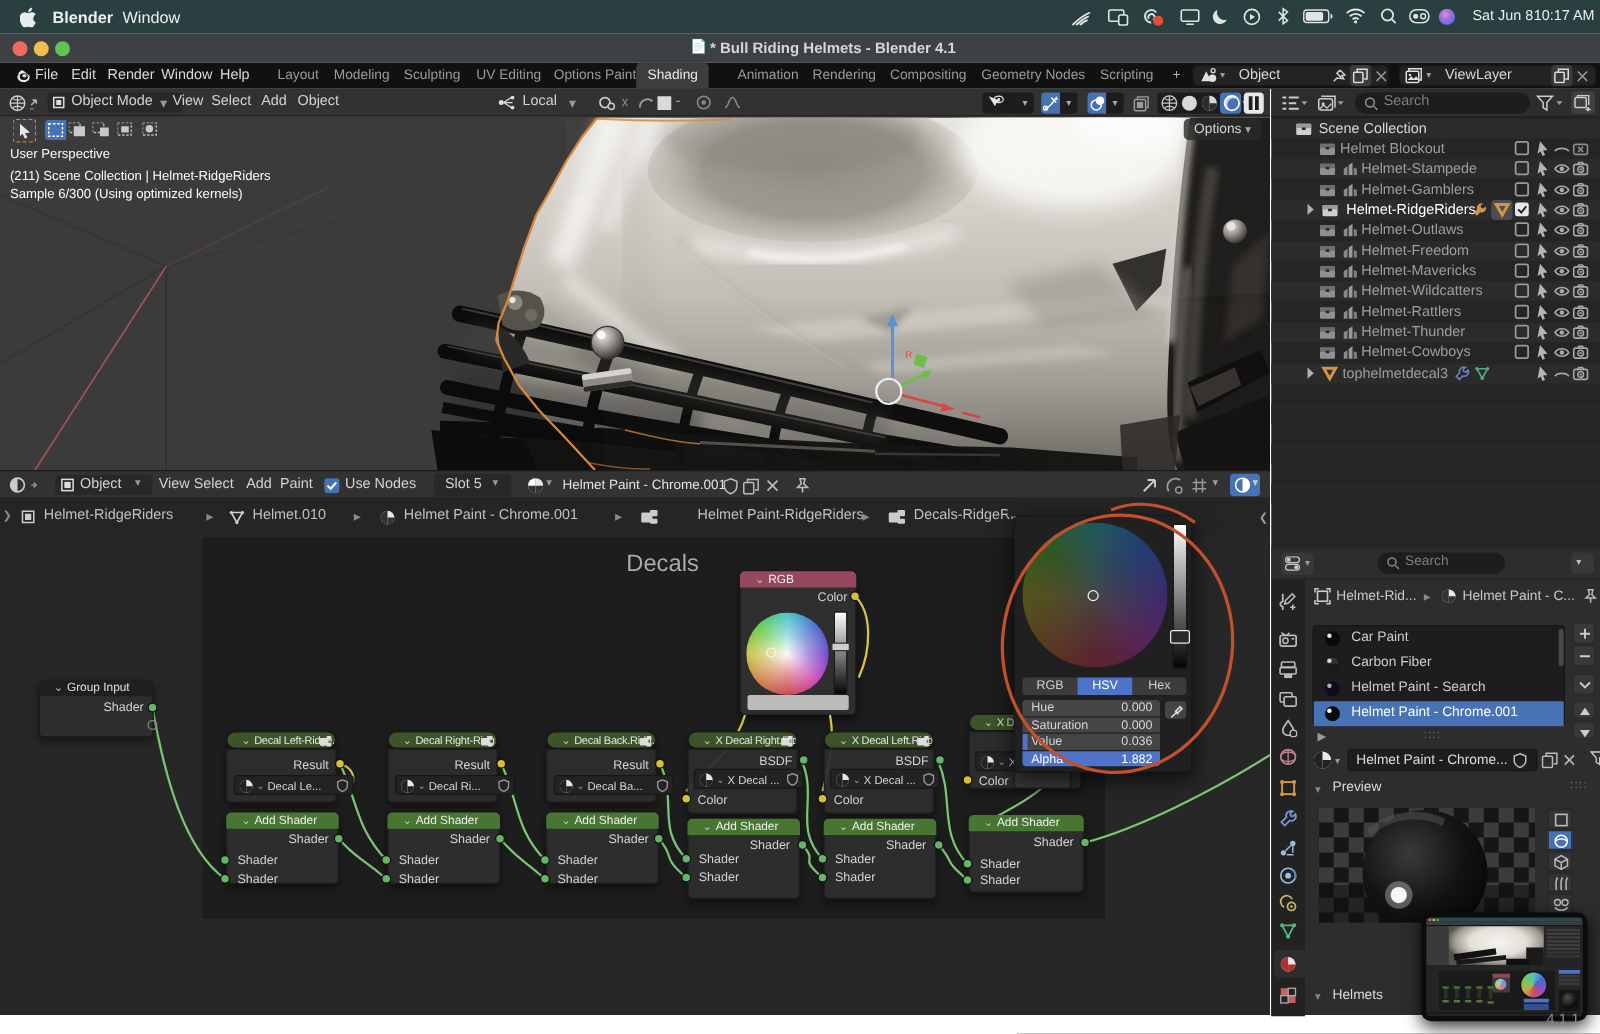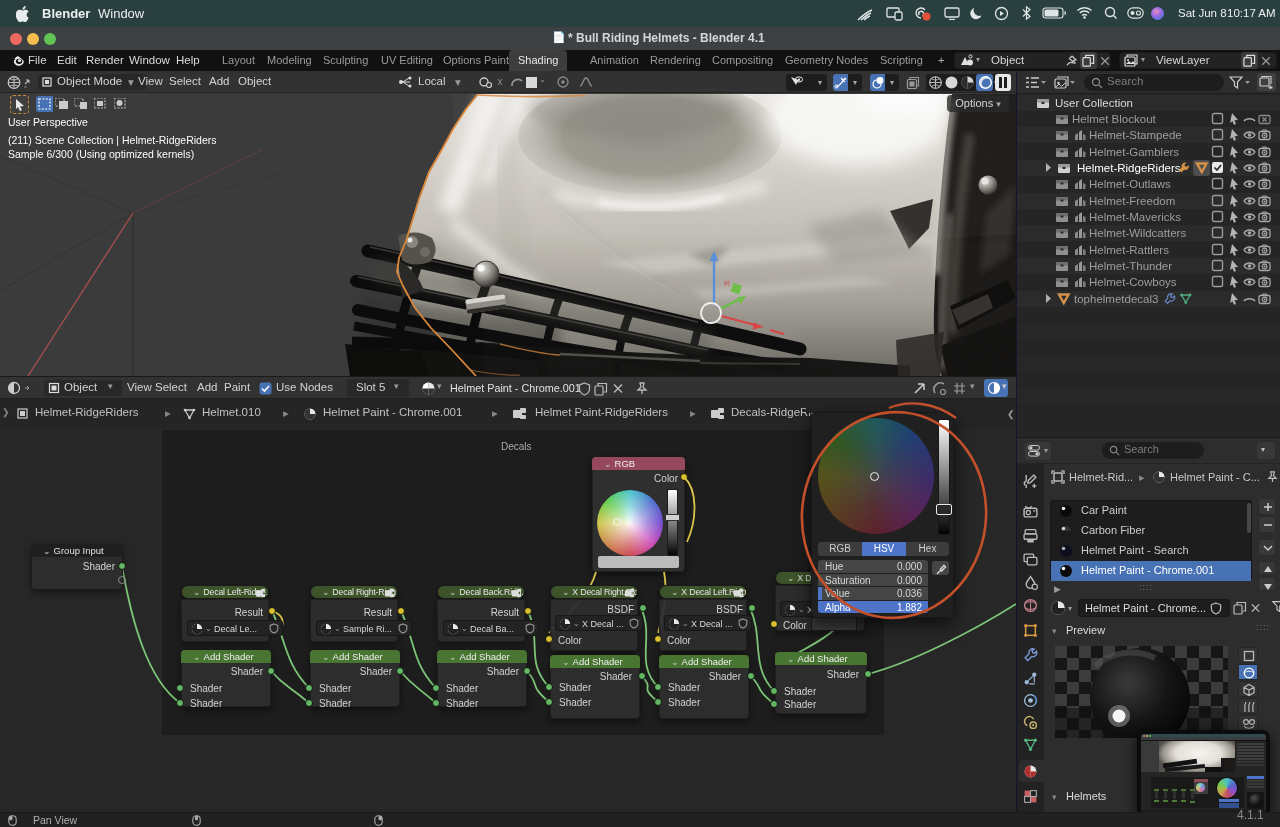--- a/index.html
+++ b/index.html
@@ -1,18 +1,18 @@
 <!DOCTYPE html>
 <html><head>
 <meta charset="utf-8">
 <style>
 * { margin:0; padding:0; box-sizing:border-box; }
 html,body { width:1280px; height:827px; background:#000; overflow:hidden; }
 body { font-family:"Liberation Sans", sans-serif; }
-#root { position:absolute; top:0; left:0; width:1280px; height:827px; background:#0f172a; }
+#root { position:absolute; top:0; left:0; width:1280px; height:827px; background:#ffffff; }
 .abs { position:absolute; }
 
 #macbar { position:absolute; top:0; left:0; width:1280px; height:27px; background:#2a3f3f; color:#eceff0; font-size:13px; }
 #macbar .mi { position:absolute; top:6px; }
 
 #titlebar { position:absolute; top:27px; left:0; width:1280px; height:23px; background:#3e4143; color:#d5d6d7; font-size:12px; font-weight:bold; }
 .tl { position:absolute; top:6px; width:12px; height:12px; border-radius:50%; }
 
 #topbar { position:absolute; top:50px; left:0; width:1280px; height:21px; background:#111111; color:#c3c3c3; font-size:11.5px; }
 #topbar .m { position:absolute; top:4px; }
@@ -549,21 +549,21 @@
           </g>
       </defs>
     </svg>
     <div id="outrows" class="abs" style="left:0; top:24px; width:263px; height:342px;">
       <div class="orow" style="top:0px; background:#2b2b2b;">
           <svg class="abs" style="left:19px; top:1px;" width="14" height="15" viewBox="0 0 14 15">
             <rect x="1" y="3" width="12" height="9" rx="1" fill="#d0d0d0"></rect>
             <rect x="1" y="3" width="12" height="3.5" fill="#9a9a9a"></rect>
             <rect x="5.5" y="6" width="3" height="2" fill="#2a2a2a"></rect>
           </svg>
-          <span class="txt" style="left:38px; top:2px; color:#dadada;">User Collection</span>
+          <span class="txt" style="left:38px; top:2px; color:#dadada;">Scene Collection</span>
         </div>
       <div class="orow" style="top:16px;">
           <svg class="abs ic" style="left:38px;">
             <use href="#icol"></use>
           </svg>
           <span class="txt on" style="left:55px;">Helmet Blockout</span>
           <svg class="abs ic" style="left:194px;">
             <use href="#ichk"></use>
           </svg>
           <svg class="abs ic" style="left:211px;">
@@ -913,34 +913,34 @@
           <path d="M7 1.5a5.5 5.5 0 0 0 0 11z" fill="#333"></path>
           <path d="M7 7h5.5a5.5 5.5 0 0 1-5.5 5.5z" fill="#333"></path>
         </svg>
       <span class="txt" style="left:323px; top:7px;">Helmet Paint - Chrome.001</span>
       <span class="txt" style="left:492px; top:7px; color:#888;">▸</span>
       <svg class="abs" style="left:512px; top:8px;" width="15" height="13" viewBox="0 0 15 13">
           <rect x="1" y="3" width="9" height="8" rx="1" fill="#ccc"></rect>
           <rect x="8" y="1" width="6" height="5" rx="1" fill="#ccc"></rect>
           <rect x="8" y="8" width="6" height="4" rx="1" fill="#ccc"></rect>
         </svg>
-      <span class="txt" style="left:535px; top:7px;">Helmet Paint-RidgeRiders</span>
+      <span class="txt" style="left:558px; top:7px;">Helmet Paint-RidgeRiders</span>
       <span class="txt" style="left:690px; top:7px; color:#888;">▸</span>
       <svg class="abs" style="left:710px; top:8px;" width="15" height="13" viewBox="0 0 15 13">
           <rect x="1" y="3" width="9" height="8" rx="1" fill="#ccc"></rect>
           <rect x="8" y="1" width="6" height="5" rx="1" fill="#ccc"></rect>
           <rect x="8" y="8" width="6" height="4" rx="1" fill="#ccc"></rect>
         </svg>
       <span class="txt" style="left:731px; top:7px;">Decals-RidgeRiders</span>
     </div>
     <span class="txt" style="left:1007px; top:33px; color:#9a9a9a; font-size:9px;">❮</span>
 
     <div class="abs" style="left:0; top:52px; width:1016px; height:384px;">
       <div class="abs" style="left:162px; top:2px; width:722px; height:305px; background:#1d1d1d;"></div>
-      <span class="txt" style="left:501px; top:13px; color:#ababab; font-size:10px;">Decals</span>
+      <span class="txt" style="left:501px; top:13px; color:#ababab; font-size:19px;">Decals</span>
 
       <div class="abs" style="left:592px; top:29px; width:93px; height:115px; background:rgba(48,48,48,0.97); border:1px solid #202020; border-radius:4px; box-shadow:0 3px 8px #0008;"></div>
       <div class="abs" style="left:592px; top:29px; width:93px; height:13px; background:#96495c; border-radius:4px 4px 0 0; color:#f0f0f0; font-size:9.5px; line-height:13px; padding-left:12px;"><span class="pch">⌄</span>RGB</div>
       <span class="nlabel" style="left:592px; top:45px; width:86px; text-align:right;">Color</span>
       <span class="sock sy" style="left:680px; top:45px;"></span>
       <div class="abs" style="left:597px; top:62px; width:66px; height:66px; border-radius:50%;
         background:radial-gradient(circle at 50% 50%, rgba(255,255,255,0.95) 0%, rgba(255,255,255,0.45) 35%, rgba(255,255,255,0) 75%),
         conic-gradient(from 0deg, #3fc1c9, #3f6ac9 12%, #6a3fc9 25%, #c93fb4 37%, #c93f49 50%, #c9773f 62%, #c9c13f 75%, #59c93f 87%, #3fc1c9);"></div>
       <div class="abs" style="left:613px; top:90px; width:8px; height:8px; border:1.4px solid #f5f5f5; border-radius:50%;"></div>
       <div class="abs" style="left:667px; top:61px; width:11px; height:67px; background:linear-gradient(#ffffff, #050505); border:1px solid #1a1a1a; border-radius:2px;"></div>
@@ -1002,21 +1002,21 @@
       <div class="nbody" style="left:310px; top:171px; width:88px; height:43px;"></div>
       <span class="nlabel" style="left:310px; top:179px; width:82px; text-align:right;">Result</span>
       <span class="sock sy" style="left:397px; top:179px;"></span>
       <div class="matrow" style="left:316px; top:192px; width:96px;">
             <svg class="msph" width="12" height="12" viewBox="0 0 14 14">
               <circle cx="7" cy="7" r="6" fill="#e8e8e8"></circle>
               <path d="M7 1a6 6 0 0 0 0 12z" fill="#222"></path>
               <path d="M7 7h6a6 6 0 0 1-6 6z" fill="#222"></path>
             </svg>
             <span class="mch">⌄</span>
-            <span class="mtx">Sample Ri...</span>
+            <span class="mtx">Decal Ri...</span>
             <svg class="mshield" width="10" height="11" viewBox="0 0 13 14">
               <path d="M6.5 1l5 2v4c0 3-2.5 5-5 6c-2.5-1-5-3-5-6V3z" fill="none" stroke="#999" stroke-width="1.4"></path>
             </svg>
           </div>
       <div class="asnode" style="left:310px; top:222px; width:90px; height:57px;"></div>
       <div class="ashdr" style="left:310px; top:222px; width:90px;"><span class="pch">⌄</span>Add Shader</div>
       <span class="nlabel" style="left:310px; top:238px; width:82px; text-align:right;">Shader</span>
       <span class="sock sg" style="left:396px; top:239px;"></span>
       <span class="nlabel" style="left:319px; top:255px;">Shader</span>
       <span class="sock sg" style="left:305px; top:256px;"></span>
@@ -1426,35 +1426,20 @@
       <div class="abs" style="left:105px; top:40px; width:20px; height:37px; background:#262626;"></div>
       <div class="abs" style="left:106px; top:42px; width:17px; height:3px; background:#4d74c9;"></div>
       <div class="abs" style="left:106px; top:46px; width:17px; height:2px; background:#3a3a3a; box-shadow:0 3px 0 #3a3a3a, 0 6px 0 #3a3a3a;"></div>
       <div class="abs" style="left:106px; top:58px; width:17px; height:17px; background:#151515;"></div>
       <div class="abs" style="left:108px; top:60px; width:13px; height:13px; border-radius:50%; background:radial-gradient(circle at 38% 32%, #4e4e4e, #090909 70%);"></div>
       <div class="abs" style="left:0; top:75.5px; width:125px; height:1.5px; background:#161616;"></div>
     </div>
   </div>
   <span class="txt" style="left:1237px; top:808px; color:#8a8a8a; font-size:12px; z-index:5;">4.1.1</span>
 
-  <div id="statusbar" class="abs" style="left:0; top:812px; width:1280px; height:15px; background:#212121; border-top:1px solid #1a1a1a; color:#b0b0b0; font-size:10.5px;">
-    <svg class="abs" style="left:8px; top:2px;" width="9" height="11" viewBox="0 0 9 11">
-        <rect x="0.8" y="0.8" width="7.4" height="9.4" rx="3.5" fill="none" stroke="#aaa" stroke-width="1.1"></rect>
-        <rect x="0.8" y="0.8" width="3.7" height="4.5" rx="1.5" fill="#aaa"></rect>
-      </svg>
-    <span class="txt" style="left:33px; top:1px;">Pan View</span>
-    <svg class="abs" style="left:192px; top:2px;" width="9" height="11" viewBox="0 0 9 11">
-        <rect x="0.8" y="0.8" width="7.4" height="9.4" rx="3.5" fill="none" stroke="#aaa" stroke-width="1.1"></rect>
-        <rect x="3" y="0.8" width="3" height="4.5" rx="1" fill="#aaa"></rect>
-      </svg>
-    <svg class="abs" style="left:374px; top:2px;" width="9" height="11" viewBox="0 0 9 11">
-        <rect x="0.8" y="0.8" width="7.4" height="9.4" rx="3.5" fill="none" stroke="#aaa" stroke-width="1.1"></rect>
-        <rect x="4.5" y="0.8" width="3.7" height="4.5" rx="1.5" fill="#aaa"></rect>
-      </svg>
-  </div>
   <div class="abs" style="left:806px; top:403px; width:40px; height:10px; background:#252525;"></div>
 
   <div id="picker" class="abs" style="left:811px; top:412px; width:143px; height:206px; background:#202020; border:1px solid #171717; border-radius:5px; box-shadow:0 6px 18px #000a;">
     <div class="abs" style="left:6px; top:5px; width:116px; height:116px; border-radius:50%;
       background:radial-gradient(circle at 50% 50%, rgba(70,70,70,0.9) 0%, rgba(70,70,70,0.35) 40%, rgba(70,70,70,0) 75%),
       conic-gradient(from 0deg, #1c5a5e, #1d3d77 12%, #3a2a6e 25%, #58205a 37%, #5e1f2a 50%, #5c3a1e 62%, #565417 75%, #2d5a1d 87%, #1c5a5e);"></div>
     <div class="abs" style="left:58px; top:59px; width:9px; height:9px; border:1.5px solid #eeeeee; border-radius:50%;"></div>
     <div class="abs" style="left:126px; top:6px; width:12px; height:116px; background:linear-gradient(#ffffff, #030303); border:1px solid #161616; border-radius:2px;"></div>
     <div class="abs" style="left:124px; top:91px; width:16px; height:11px; background:#2a2a2a; border:1.6px solid #e8e8e8; border-radius:2px;"></div>
     <div class="abs" style="left:6px; top:129px; width:44px; height:14px; background:#3c3c3c; border-radius:3px 0 0 3px; color:#cfcfcf; font-size:10px; text-align:center; line-height:14px;">RGB</div>

